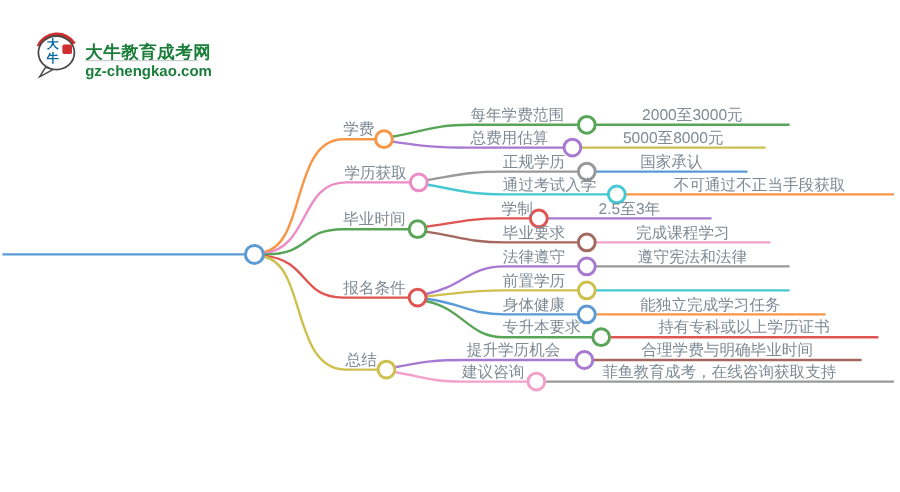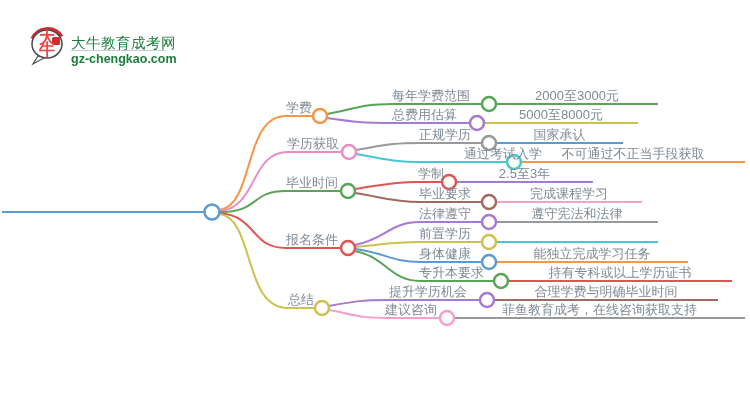--- a/index.html
+++ b/index.html
@@ -8,31 +8,31 @@
     font-family:"Liberation Sans","DejaVu Sans",sans-serif;
   }
   #stage svg{position:absolute;left:0;top:0;}
   .lbl{
     position:absolute;font-size:13px;line-height:15px;color:#7e8a94;
     white-space:nowrap;overflow:visible;
   }
   .lbl.center{text-align:center;}
   .root-lbl{font-size:14px;color:#7e8a94;}
   .brand-name{
-    position:absolute;left:57px;top:22px;width:100px;font-size:14.5px;font-weight:normal;
+    position:absolute;left:57px;top:22px;width:100px;font-size:14.5px;font-weight:bold;
     color:#1b7d3a;letter-spacing:0.5px;white-space:nowrap;
   }
   .brand-domain{
     position:absolute;left:57px;top:40px;width:100px;font-size:12.5px;font-weight:bold;
     color:#1b7d3a;white-space:nowrap;
   }
   .brand-divider{position:absolute;left:57px;top:38px;width:94px;height:1px;background:#c9cdd1;}
   .logo-glyph{
-    position:absolute;left:25px;top:20px;width:16px;font-size:16px;line-height:12px;
-    font-weight:bold;color:#ef4444;font-family:"Liberation Serif","DejaVu Serif",serif;
+    position:absolute;left:25px;top:20px;width:16px;font-size:10px;line-height:12px;
+    font-weight:bold;color:#0369a1;font-family:"Liberation Serif","DejaVu Serif",serif;
   }
 </style>
 </head>
 <body>
 
 <div id="stage">
 
   <div style="position:absolute;left:14px;top:12px;width:150px;height:52px;">
     <svg width="150" height="56">
       <path d="M 19,27 A 15.5 14.5 0 0 1 47,25" fill="none" stroke="#cf2e2e" stroke-width="5"></path>
@@ -110,21 +110,21 @@
 
   <div class="lbl center" style="left:284px;top:100px;width:30px;">学费</div>
   <div class="lbl center" style="left:286px;top:136px;width:54px;">学历获取</div>
   <div class="lbl center" style="left:285px;top:175px;width:54px;">毕业时间</div>
   <div class="lbl center" style="left:285px;top:232px;width:54px;">报名条件</div>
   <div class="lbl center" style="left:286px;top:292px;width:30px;">总结</div>
 
   <div class="lbl" style="left:392px;top:88px;">每年学费范围</div>
   <div class="lbl" style="left:392px;top:107px;">总费用估算</div>
   <div class="lbl" style="left:419px;top:127px;">正规学历</div>
-  <div class="lbl" style="left:419px;top:146px;margin-left:45px;">通过考试入学</div>
+  <div class="lbl" style="left:419px;top:146px;">通过考试入学</div>
   <div class="lbl" style="left:418px;top:166px;">学制</div>
   <div class="lbl" style="left:419px;top:186px;">毕业要求</div>
   <div class="lbl" style="left:419px;top:206px;">法律遵守</div>
   <div class="lbl" style="left:419px;top:226px;">前置学历</div>
   <div class="lbl" style="left:419px;top:246px;">身体健康</div>
   <div class="lbl" style="left:419px;top:265px;">专升本要求</div>
   <div class="lbl" style="left:389px;top:284px;">提升学历机会</div>
   <div class="lbl" style="left:385px;top:302px;">建议咨询</div>
 
   <div class="lbl center" style="left:496px;top:88px;width:162px;">2000至3000元</div>

